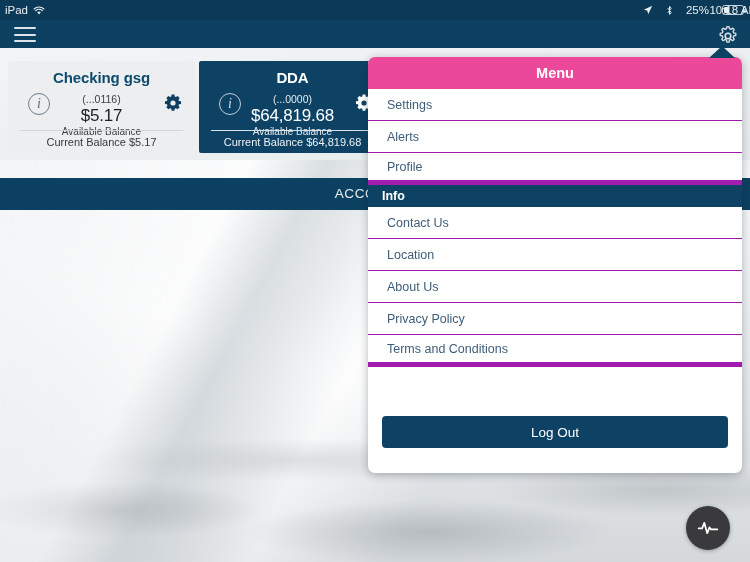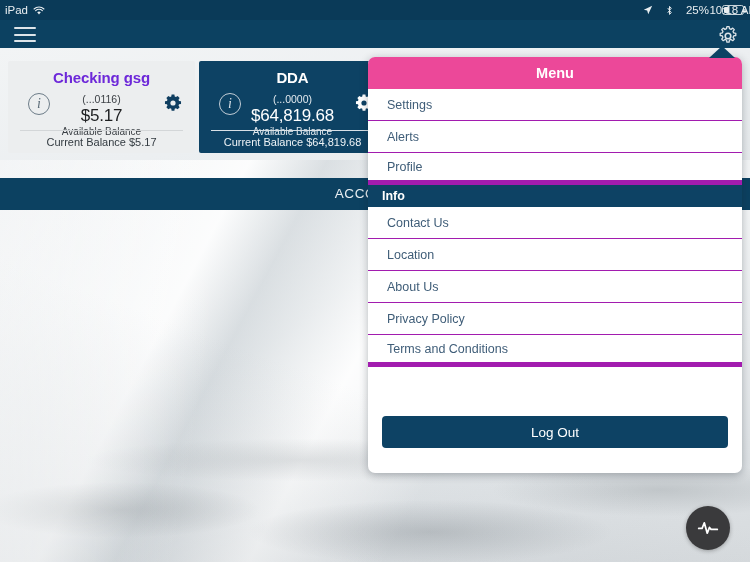--- a/index.html
+++ b/index.html
@@ -114,21 +114,21 @@
     display: flex; align-items: center; justify-content: center;
   }
   .acct-card.dark .card-info-ico { border-color: #c2cdd6; color: #d6dee5; }
 
   .card-gear {
     position: absolute; right: 12px; top: 32px;
     width: 20px; height: 20px; cursor: pointer;
   }
 
   .card-body { position: absolute; left: 0; right: 0; top: 8px; text-align: center; }
-  .card-name { font-size: 15px; font-weight: bold; color: #6d28d9; letter-spacing: -0.1px; }
+  .card-name { font-size: 15px; font-weight: bold; color: #0c4a6e; letter-spacing: -0.1px; }
   .card-mask { font-size: 10.5px; color: #3c4146; margin-top: 7px; }
   .card-amt  { font-size: 17px; color: #1d1f21; margin-top: 1px; letter-spacing: -0.2px; }
   .card-avl  { font-size: 10px; color: #3c4146; margin-top: 0px; }
   .acct-card.dark .card-name,
   .acct-card.dark .card-amt { color: #ffffff; }
   .acct-card.dark .card-mask,
   .acct-card.dark .card-avl { color: #e2e9ee; }
 
   .card-divider {
     position: absolute; left: 12px; right: 12px; bottom: 22px;

